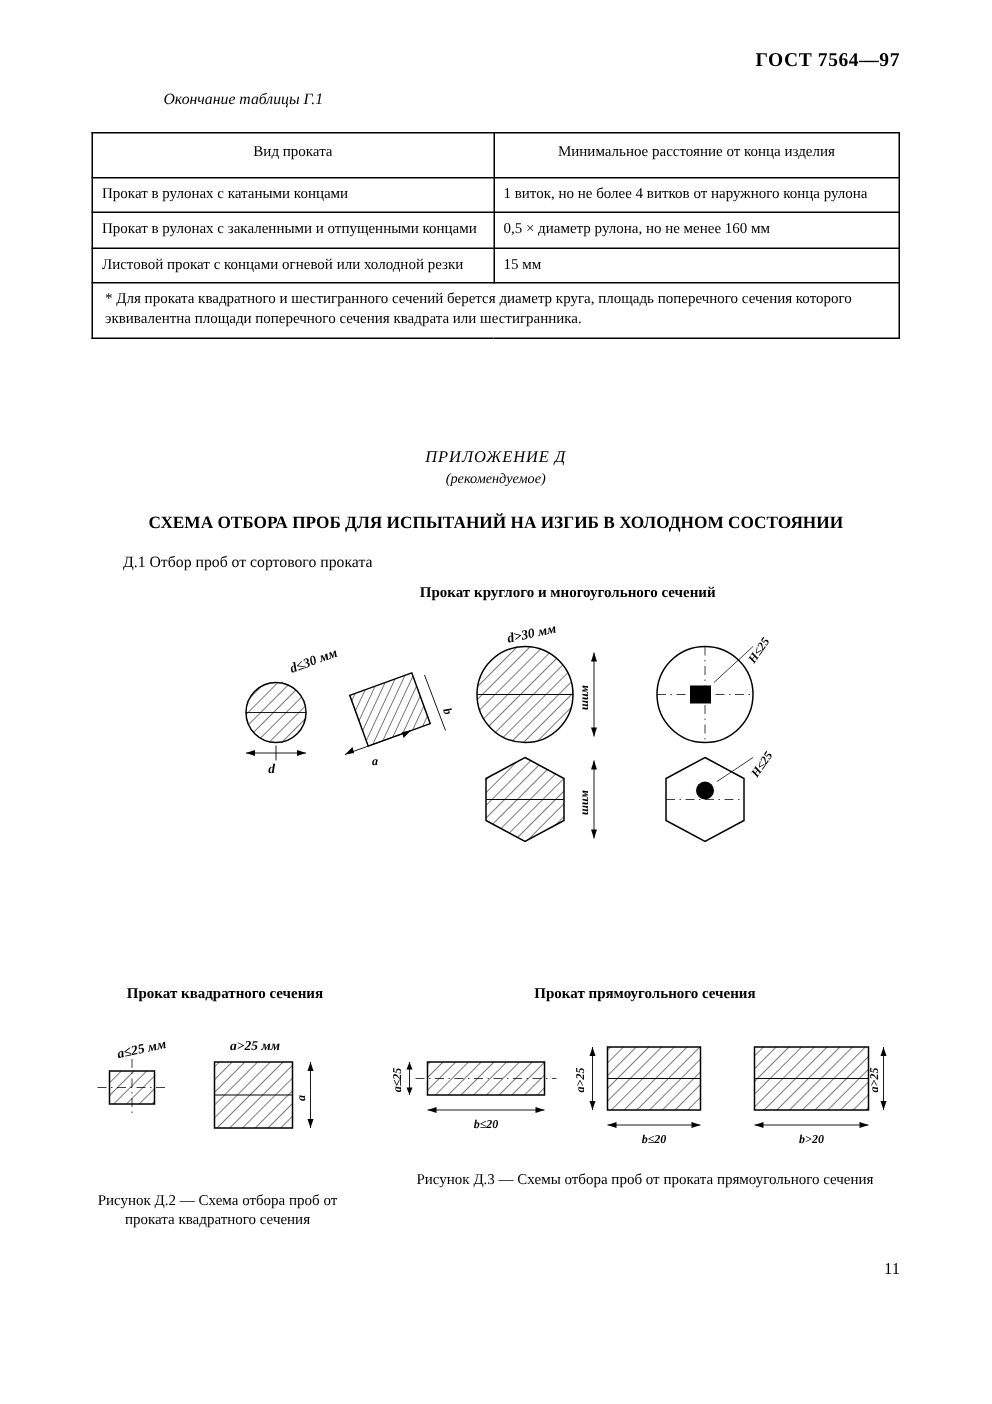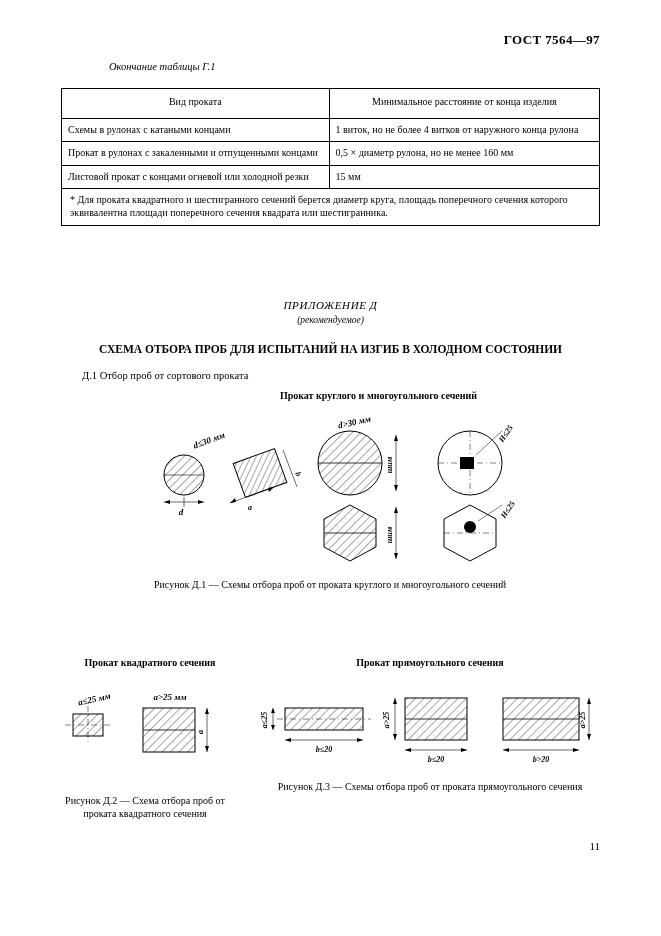--- a/index.html
+++ b/index.html
@@ -164,21 +164,21 @@
 
   <table class="tbl">
     <thead>
       <tr>
         <th class="c1">Вид проката</th>
         <th class="c2">Минимальное расстояние от конца изделия</th>
       </tr>
     </thead>
     <tbody>
       <tr>
-        <td>Схемы в рулонах с катаными концами</td>
+        <td>Прокат в рулонах с катаными концами</td>
         <td>1 виток, но не более 4 витков от наружного конца рулона</td>
       </tr>
       <tr>
         <td>Прокат в рулонах с закаленными и отпущенными концами</td>
         <td>0,5 × диаметр рулона, но не менее 160 мм</td>
       </tr>
       <tr>
         <td>Листовой прокат с концами огневой или холодной резки</td>
         <td>15 мм</td>
       </tr>
@@ -248,21 +248,20 @@
       <text class="lbl" x="358" y="30" font-size="8" text-anchor="middle" transform="rotate(-55 358 30)">Н≤25</text>
 
       <polygon points="320,100 346,114 346,142 320,156 294,142 294,114" fill="none" stroke="#000" stroke-width="1"></polygon>
       <line x1="294" y1="128" x2="346" y2="128" stroke="#000" stroke-width="0.5" stroke-dasharray="6,3,1,3"></line>
       <circle cx="320" cy="122" r="6" fill="#000"></circle>
       <line x1="328" y1="116" x2="352" y2="100" stroke="#000" stroke-width="0.5"></line>
       <text class="lbl" x="360" y="106" font-size="8" text-anchor="middle" transform="rotate(-55 360 106)">Н≤25</text>
     </svg>
   </div>
 
-  <div class="cap cap-d1">Рисунок Д.1 — Схемы отбора проб от проката круглого и многоугольного сечений</div>
 
   <div class="fig-head-2">Прокат квадратного сечения</div>
 
   <div class="dwg" style="left:55px; top:680px; width:190px; height:100px;">
     <svg width="190" height="100" viewBox="0 0 190 100">
       <defs>
         <pattern id="h45c" width="6" height="6" patternTransform="rotate(45)" patternUnits="userSpaceOnUse">
           <line x1="0" y1="0" x2="0" y2="6" stroke="#000" stroke-width="0.7"></line>
         </pattern>
       </defs>

